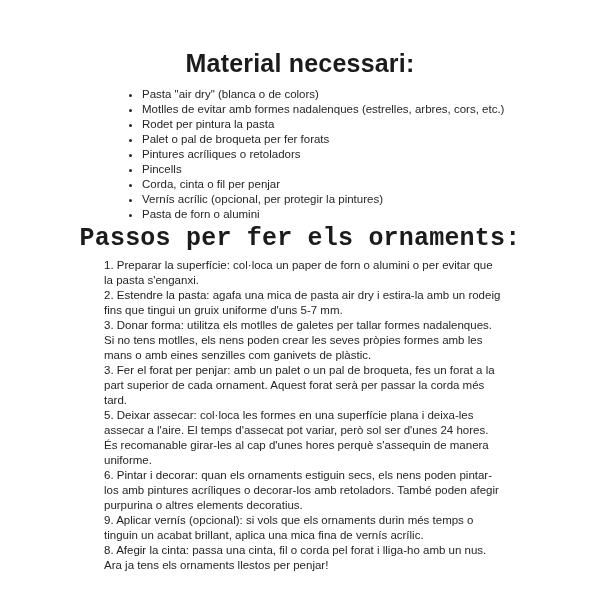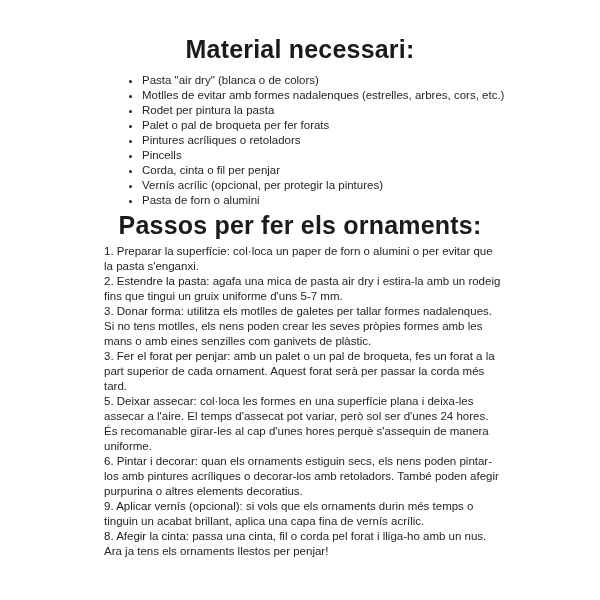--- a/index.html
+++ b/index.html
@@ -8,21 +8,21 @@
     height: 600px;
     background: #ffffff;
     font-family: "Liberation Sans", sans-serif;
     color: #1e1e1e;
     overflow: hidden;
   }
   .page {
     width: 600px;
     height: 600px;
     box-sizing: border-box;
-    padding-top: 34px;
+    padding-top: 48px;
     background: #ffffff;
   }
   h1.doc-heading {
     margin: 0;
     font-size: 25px;
     line-height: 30px;
     font-weight: 700;
     text-align: center;
     color: #1b1b1b;
     letter-spacing: 0.2px;
@@ -41,20 +41,21 @@
     color: #262626;
   }
   h2.doc-heading {
     margin: 3px 0 0 0;
     font-size: 25px;
     line-height: 28px;
     font-weight: 700;
     text-align: center;
     color: #1b1b1b;
     letter-spacing: 0.2px;
+    font-family: Liberation Mono, monospace;
   }
   .steps {
     margin: 5px 0 0 104px;
     width: 400px;
   }
   .steps p {
     margin: 0;
     padding: 0;
     font-size: 11.5px;
     line-height: 15px;
@@ -86,17 +87,17 @@
 
   <h2 class="doc-heading">Passos per fer els ornaments:</h2>
 
   <div class="steps">
     <p><strong>1. Preparar la superfície:</strong><span> col·loca un paper de forn o alumini o per evitar que la pasta s'enganxi.</span></p>
     <p><strong>2. Estendre la pasta</strong><span>: agafa una mica de pasta air dry i estira-la amb un rodeig fins que tingui un gruix uniforme d'uns 5-7 mm.</span></p>
     <p><strong>3. Donar forma</strong><span>: utilitza els motlles de galetes per tallar formes nadalenques. Si no tens motlles, els nens poden crear les seves pròpies formes amb les mans o amb eines senzilles com ganivets de plàstic.</span></p>
     <p><strong>3. Fer el forat per penjar:</strong><span> amb un palet o un pal de broqueta, fes un forat a la part superior de cada ornament. Aquest forat serà per passar la corda més tard.</span></p>
     <p><strong>5. Deixar assecar:</strong><span> col·loca les formes en una superfície plana i deixa-les assecar a l'aire. El temps d'assecat pot variar, però sol ser d'unes 24 hores. És recomanable girar-les al cap d'unes hores perquè s'assequin de manera uniforme.</span></p>
     <p><strong>6. Pintar i decorar:</strong><span> quan els ornaments estiguin secs, els nens poden pintar-los amb pintures acríliques o decorar-los amb retoladors. També poden afegir purpurina o altres elements decoratius.</span></p>
-    <p><strong>9. Aplicar vernís</strong><span> (opcional): si vols que els ornaments durin més temps o tinguin un acabat brillant, aplica una capa fina de vernís acrílic.</span></p>
+    <p><strong>9. Aplicar vernís</strong><span> (opcional): si vols que els ornaments durin més temps o tinguin un acabat brillant, aplica una mica fina de vernís acrílic.</span></p>
     <p><strong>8. Afegir la cinta:</strong><span> passa una cinta, fil o corda pel forat i lliga-ho amb un nus. Ara ja tens els ornaments llestos per penjar!</span></p>
   </div>
 
 </div>
 
 </body></html>

